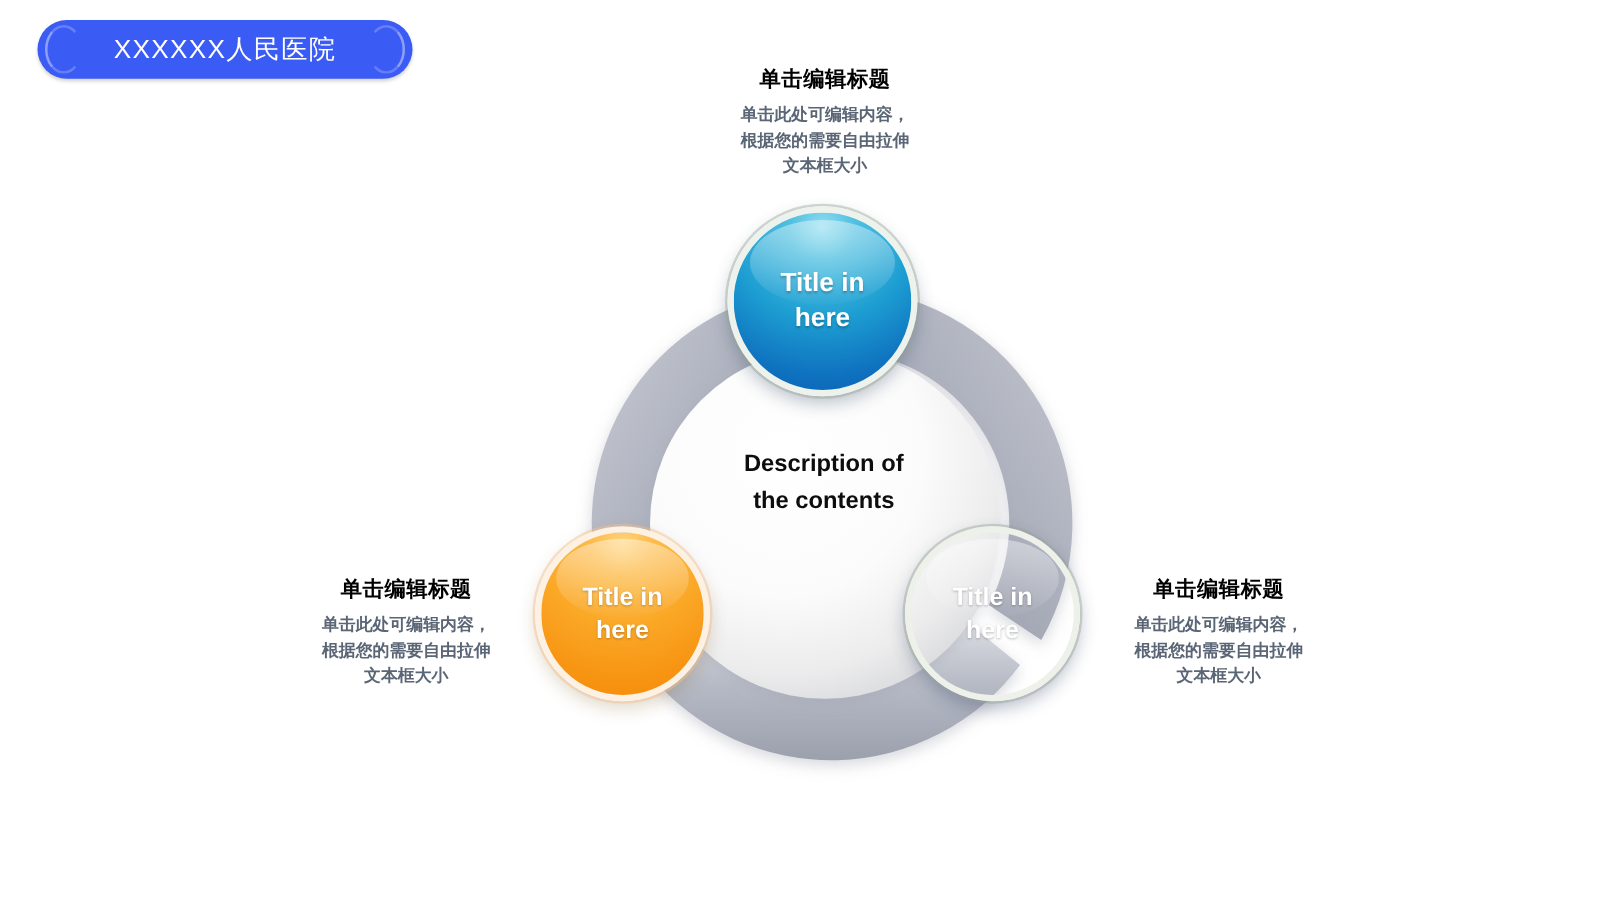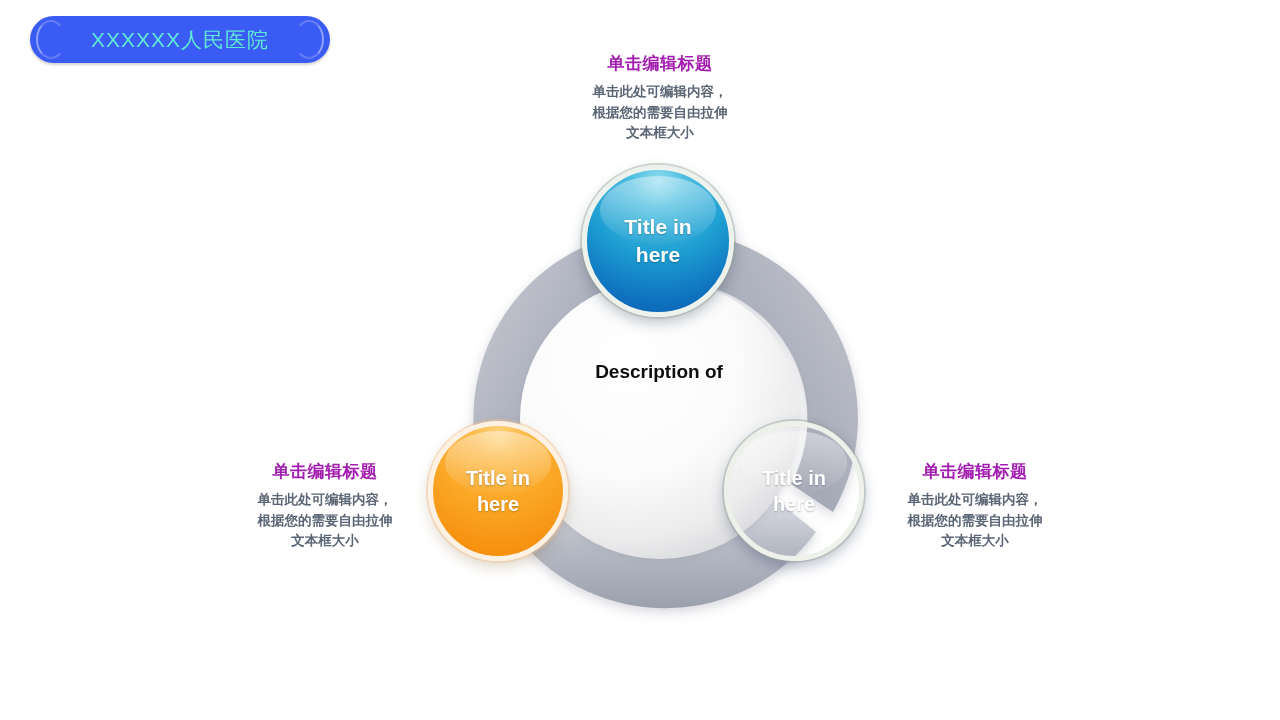--- a/index.html
+++ b/index.html
@@ -49,21 +49,21 @@
     border-top-color: rgba(255,255,255,0.22);
     border-bottom-color: rgba(255,255,255,0.22);
   }
   #header-title {
     position: absolute;
     left: 0; top: 0;
     width: 300px;
     height: 47px;
     line-height: 47px;
     text-align: center;
-    color: #5eead4;
+    color: #ffffff;
     font-size: 21px;
     letter-spacing: 1px;
     white-space: nowrap;
   }
 
   
   #diagram {
     position: absolute;
     left: 0;
     top: 0;
@@ -145,21 +145,21 @@
   }
 
   
   .caption {
     position: absolute;
     color: #4a5568;
   }
   .caption .cap-title {
     font-size: 17px;
     font-weight: bold;
-    color: #a21caf;
+    color: #000000;
     margin-bottom: 7px;
     letter-spacing: 0.5px;
   }
   .caption .cap-body {
     font-size: 13.5px;
     line-height: 1.52;
     color: #5a6575;
     font-weight: bold;
   }
   #caption-top {
@@ -258,20 +258,21 @@
                L 637 282
                A 138 138 0 0 0 545 494
                Z" fill="url(#ringGradLeft)"></path>
     </g>
 
     <circle cx="660" cy="419" r="140" fill="url(#discGrad)" filter="url(#discShadow)"></circle>
   </svg>
 
   <div id="center-text">
     <div>Description of</div>
+    <div>the contents</div>
   </div>
 
   <div class="node" id="node-top">
     <span class="gloss"></span>
     <span class="node-label">
       <span>Title in</span><br>
       <span>here</span>
     </span>
   </div>
 

